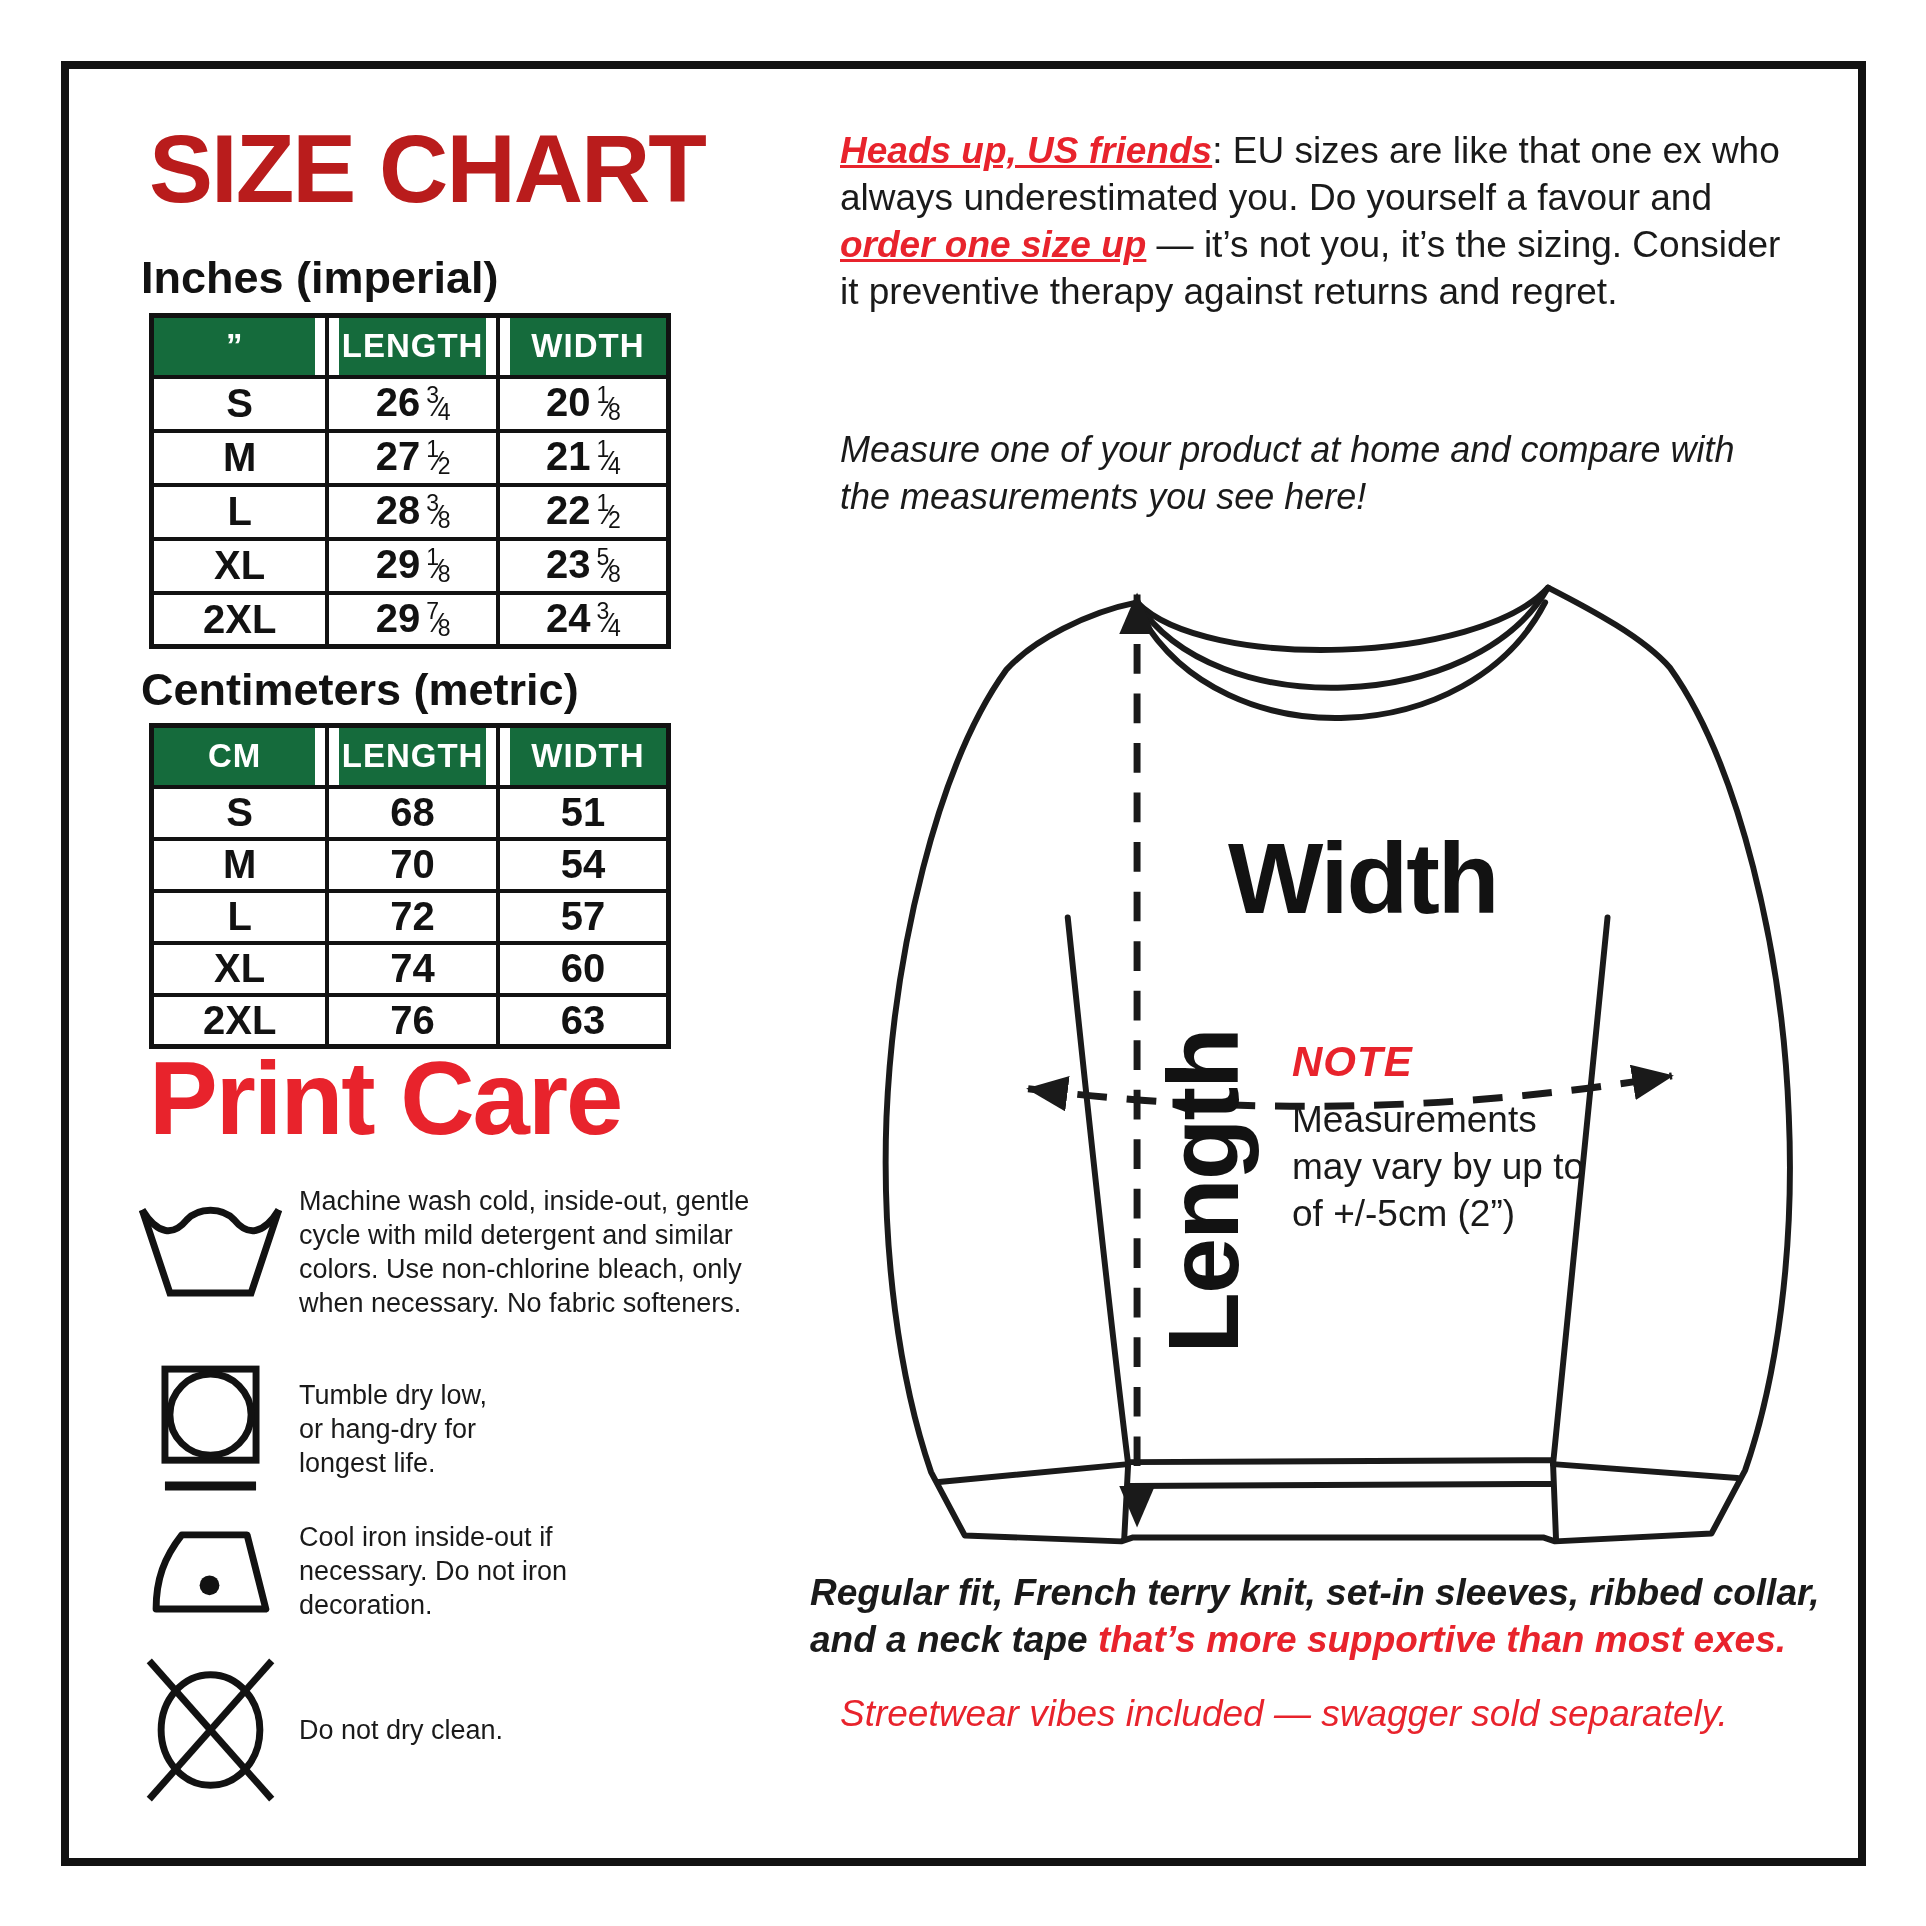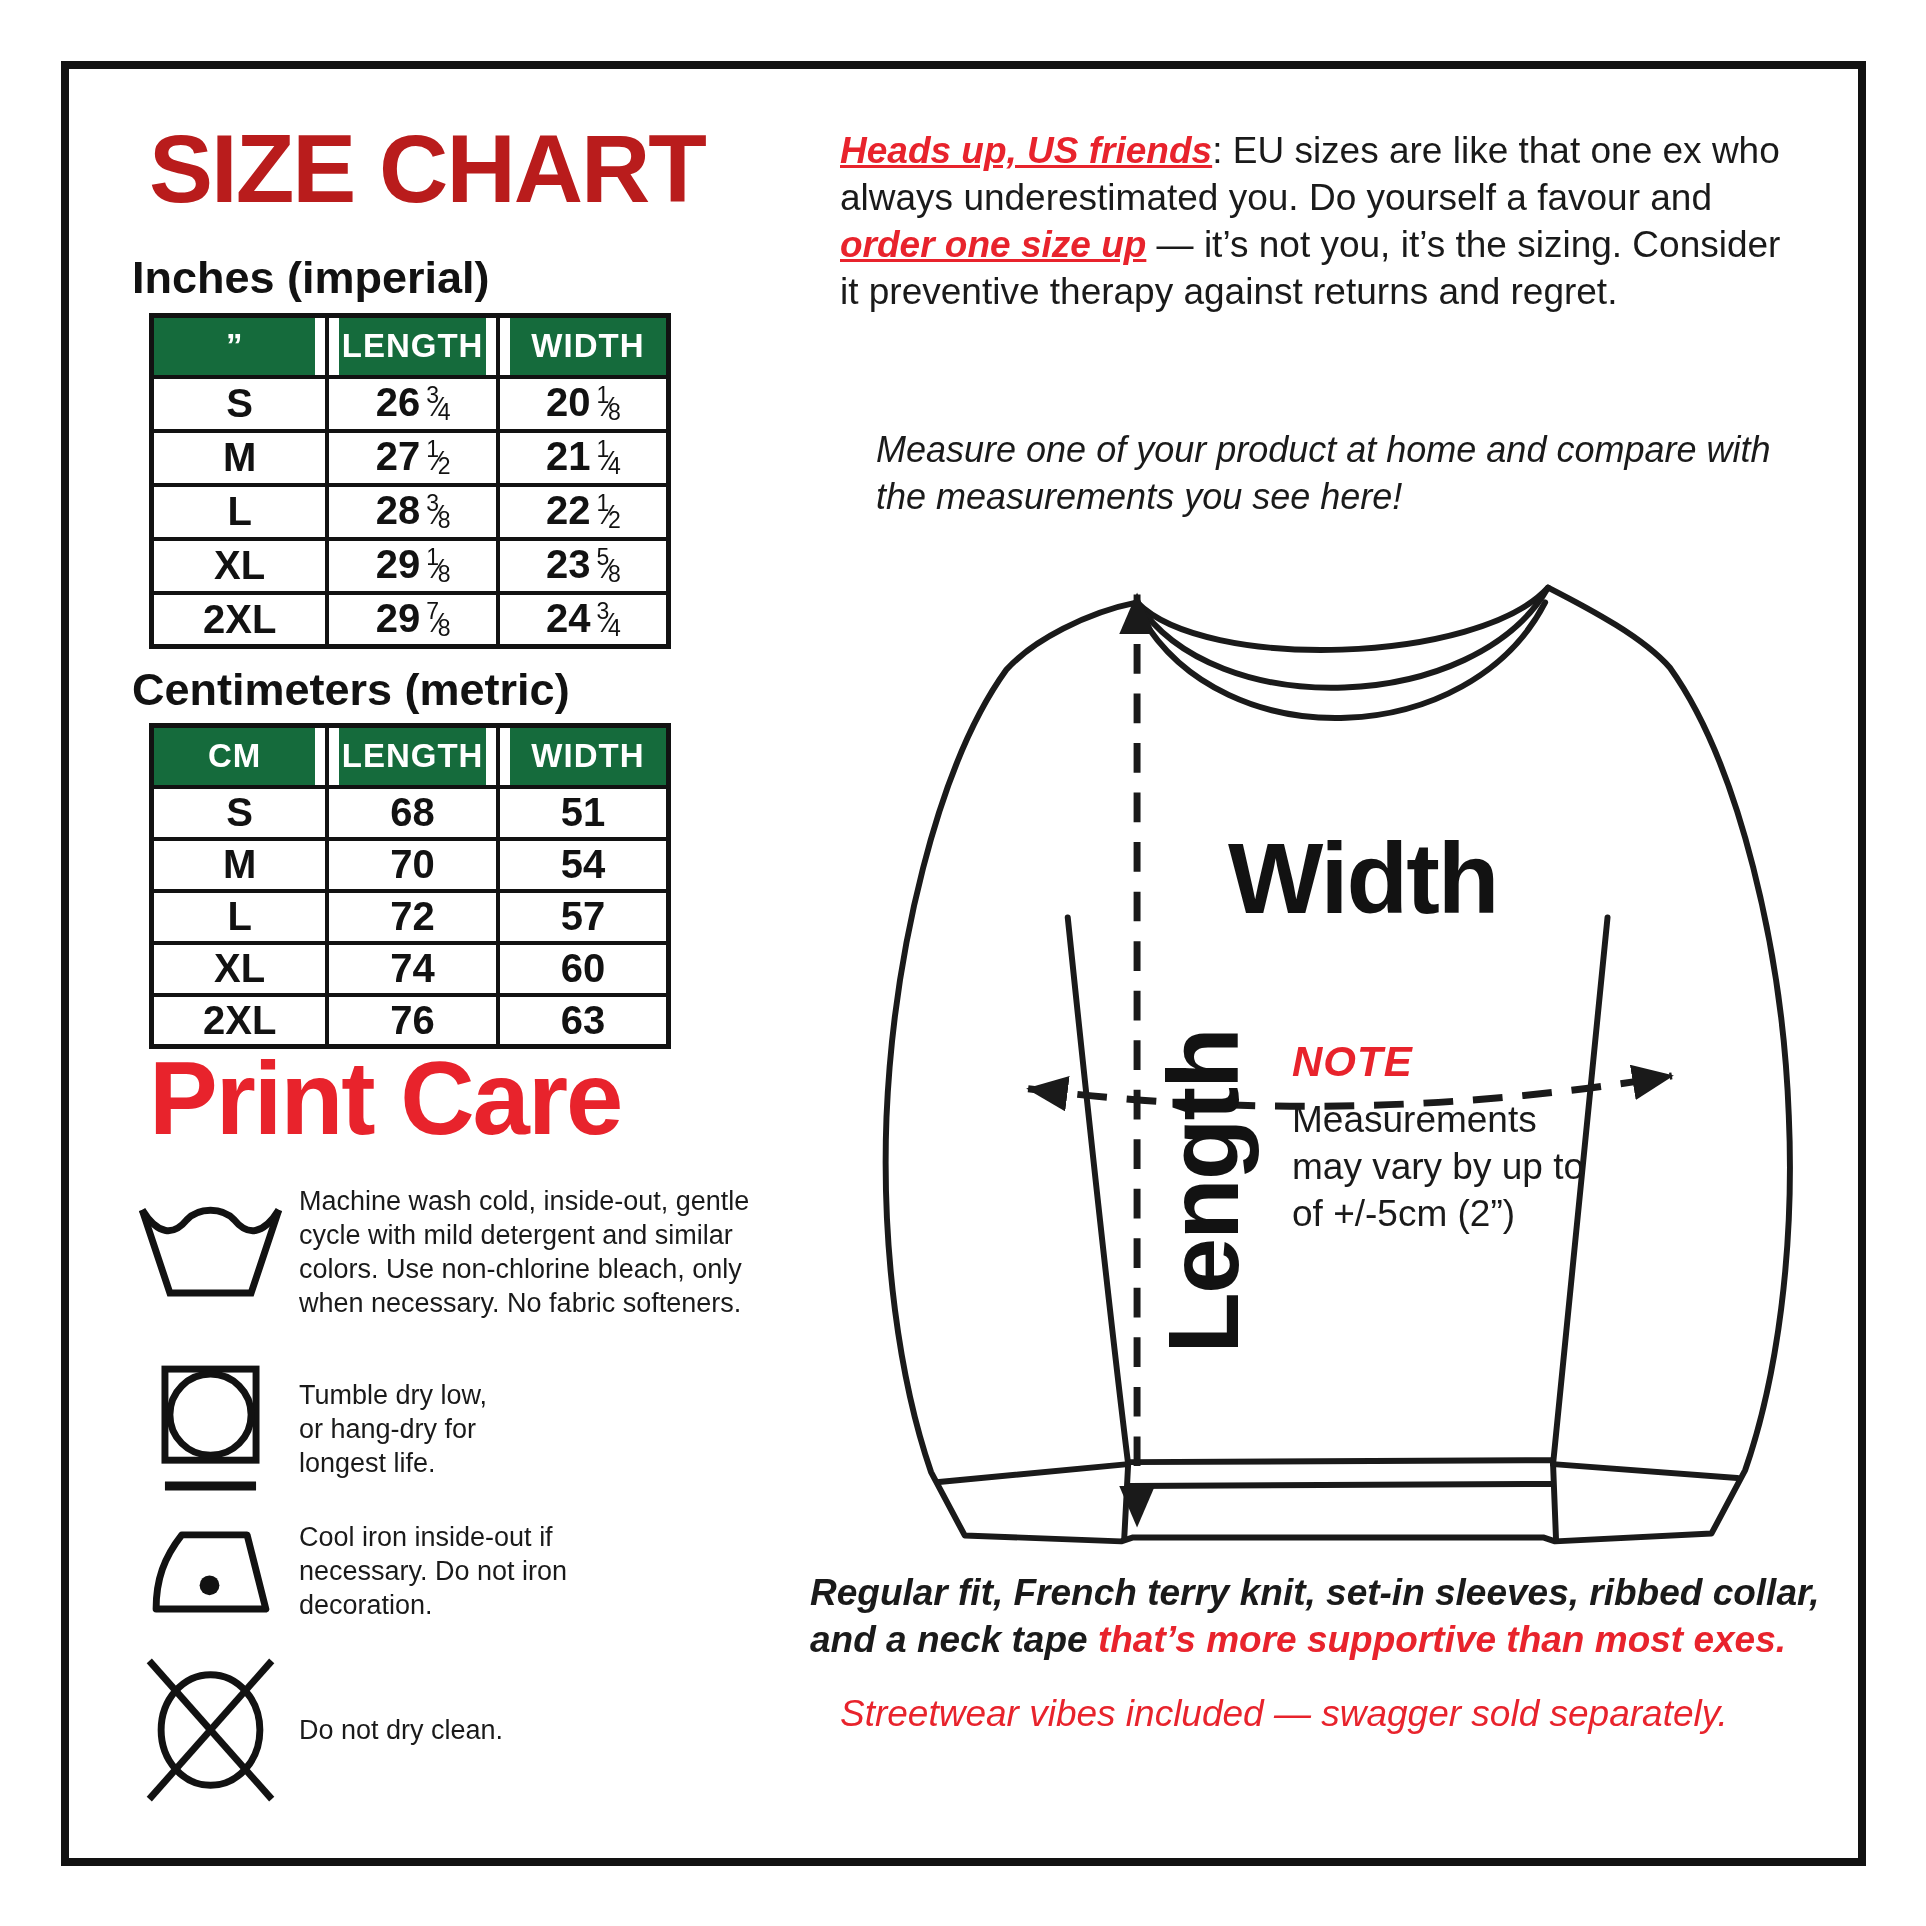--- a/index.html
+++ b/index.html
@@ -6,21 +6,21 @@
   html,body { background:#ffffff; }
   #canvas {
     position:relative; width:1927px; height:1927px; background:#ffffff;
     font-family:"Liberation Sans", sans-serif; color:#1a1a1a; overflow:hidden;
   }
   .frame { position:absolute; inset:61px; border:8px solid #121212; }
 
   
   .size-chart-title { position:absolute; left:149px; top:121px; font-size:96px; font-weight:700;
     letter-spacing:-2px; color:#b91c1c; line-height:1; }
-  .sub-heading { position:absolute; left:132px; font-size:45px; font-weight:700; color:#121212; line-height:1; }
+  .sub-heading { position:absolute; left:141px; font-size:45px; font-weight:700; color:#121212; line-height:1; }
   .inches-heading { top:255px; }
   .cm-heading { top:667px; }
 
   table.size-table { position:absolute; left:149px; width:522px; border-collapse:collapse;
     border:5px solid #121212; table-layout:fixed; }
   table.inches { top:313px; }
   table.cm { top:723px; }
   .size-table th { background:#156B3C; background-clip:content-box; padding:0 10px;
     color:#ffffff; font-size:33px; font-weight:700; height:61px; letter-spacing:1px;
     border-left:4px solid #121212; border-bottom:4px solid #121212; }
@@ -44,21 +44,21 @@
     white-space:pre-line; }
   .care-1 { top:1183px; height:137px; }
   .care-2 { top:1364px; height:129px; }
   .care-3 { top:1523px; height:95px; }
   .care-4 { top:1651px; height:158px; }
 
   
   .intro { position:absolute; left:840px; top:127px; width:948px; font-size:37px; line-height:47px; }
   .red-bi { color:#E8232C; font-weight:700; font-style:italic;text-decoration:underline; }
   .measure-note { position:absolute; left:840px; top:426px; width:921px; font-size:36px;
-    line-height:47px; font-style:italic;margin-left:36px; }
+    line-height:47px; font-style:italic; }
 
   .diagram { position:absolute; left:832px; top:543px; width:1040px; height:1010px; }
   .diagram svg.garment { position:absolute; inset:0; }
   .width-label { position:absolute; left:396px; top:285px; font-size:101px; font-weight:700;
     letter-spacing:-2px; color:#121212; line-height:1; }
   .length-label { position:absolute; left:198px; top:594px; width:347px; height:109px;
     text-align:center; transform:rotate(-90deg); font-size:101px; font-weight:700;
     letter-spacing:-2px; color:#121212; line-height:109px; }
   .note-block { position:absolute; left:460px; top:495px; width:465px; }
   .note-title { font-size:42px; font-weight:700; font-style:italic; letter-spacing:1px; color:#E8232C; }

